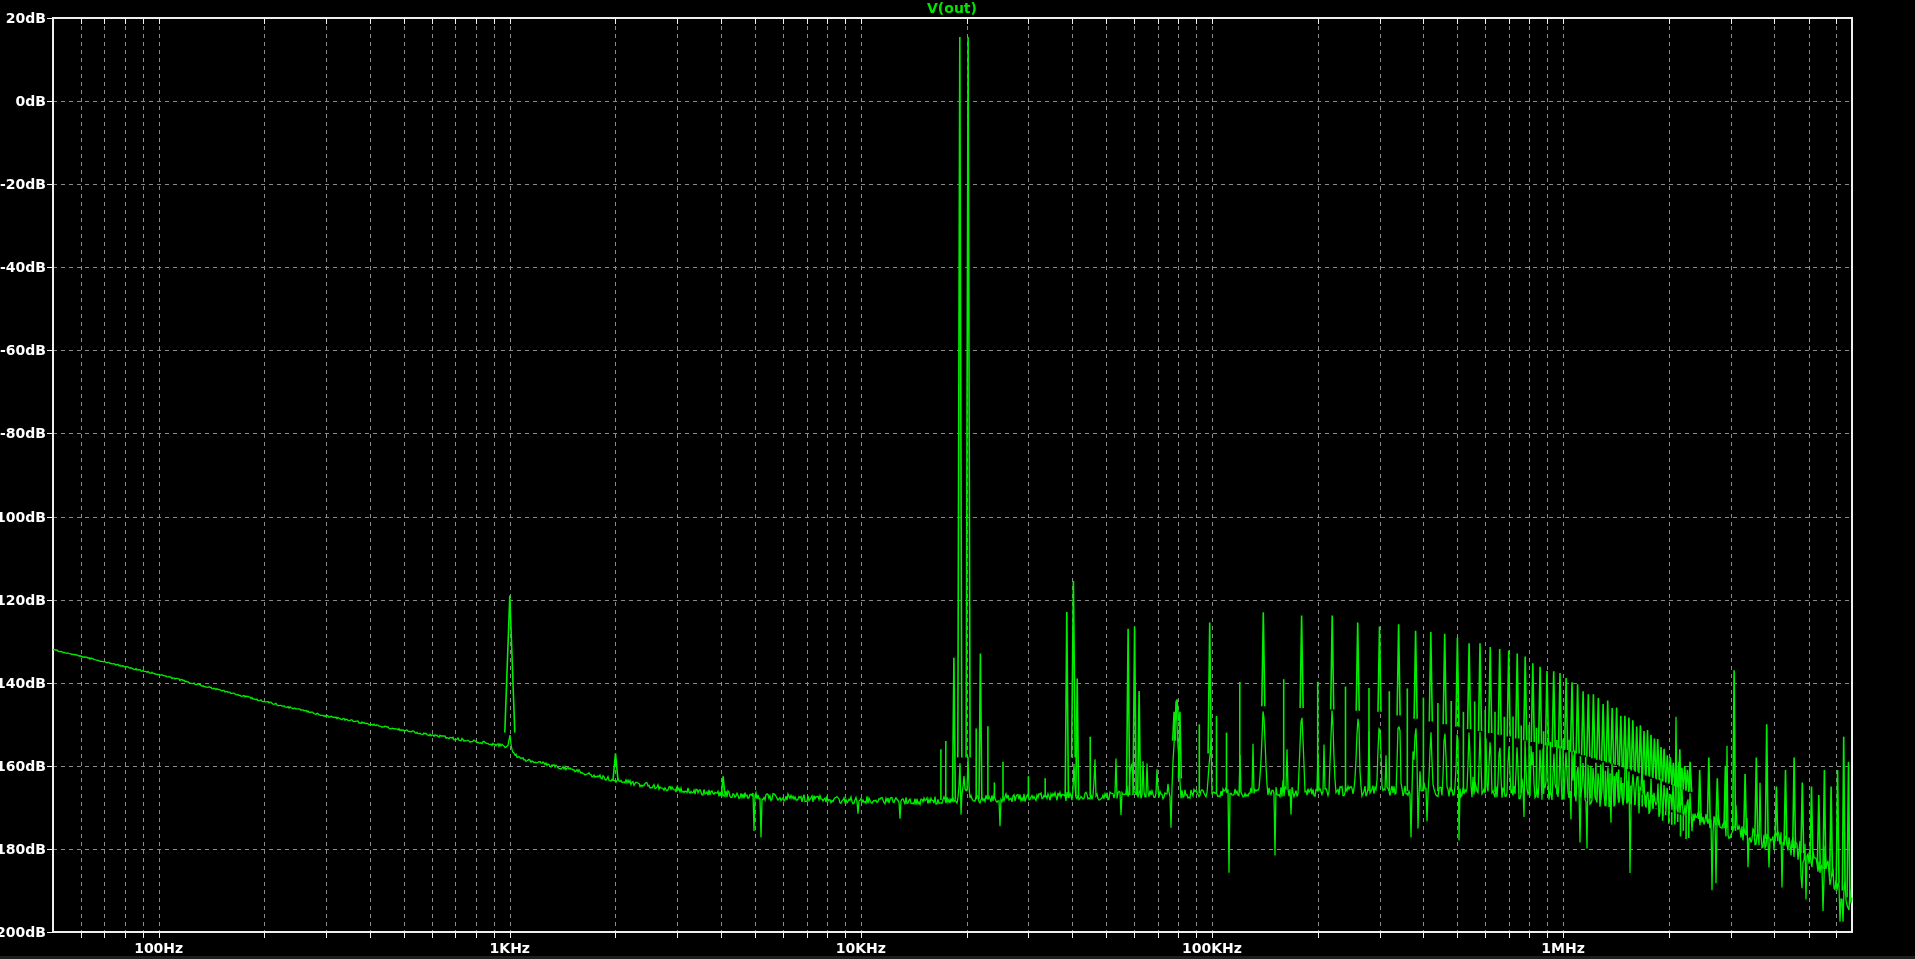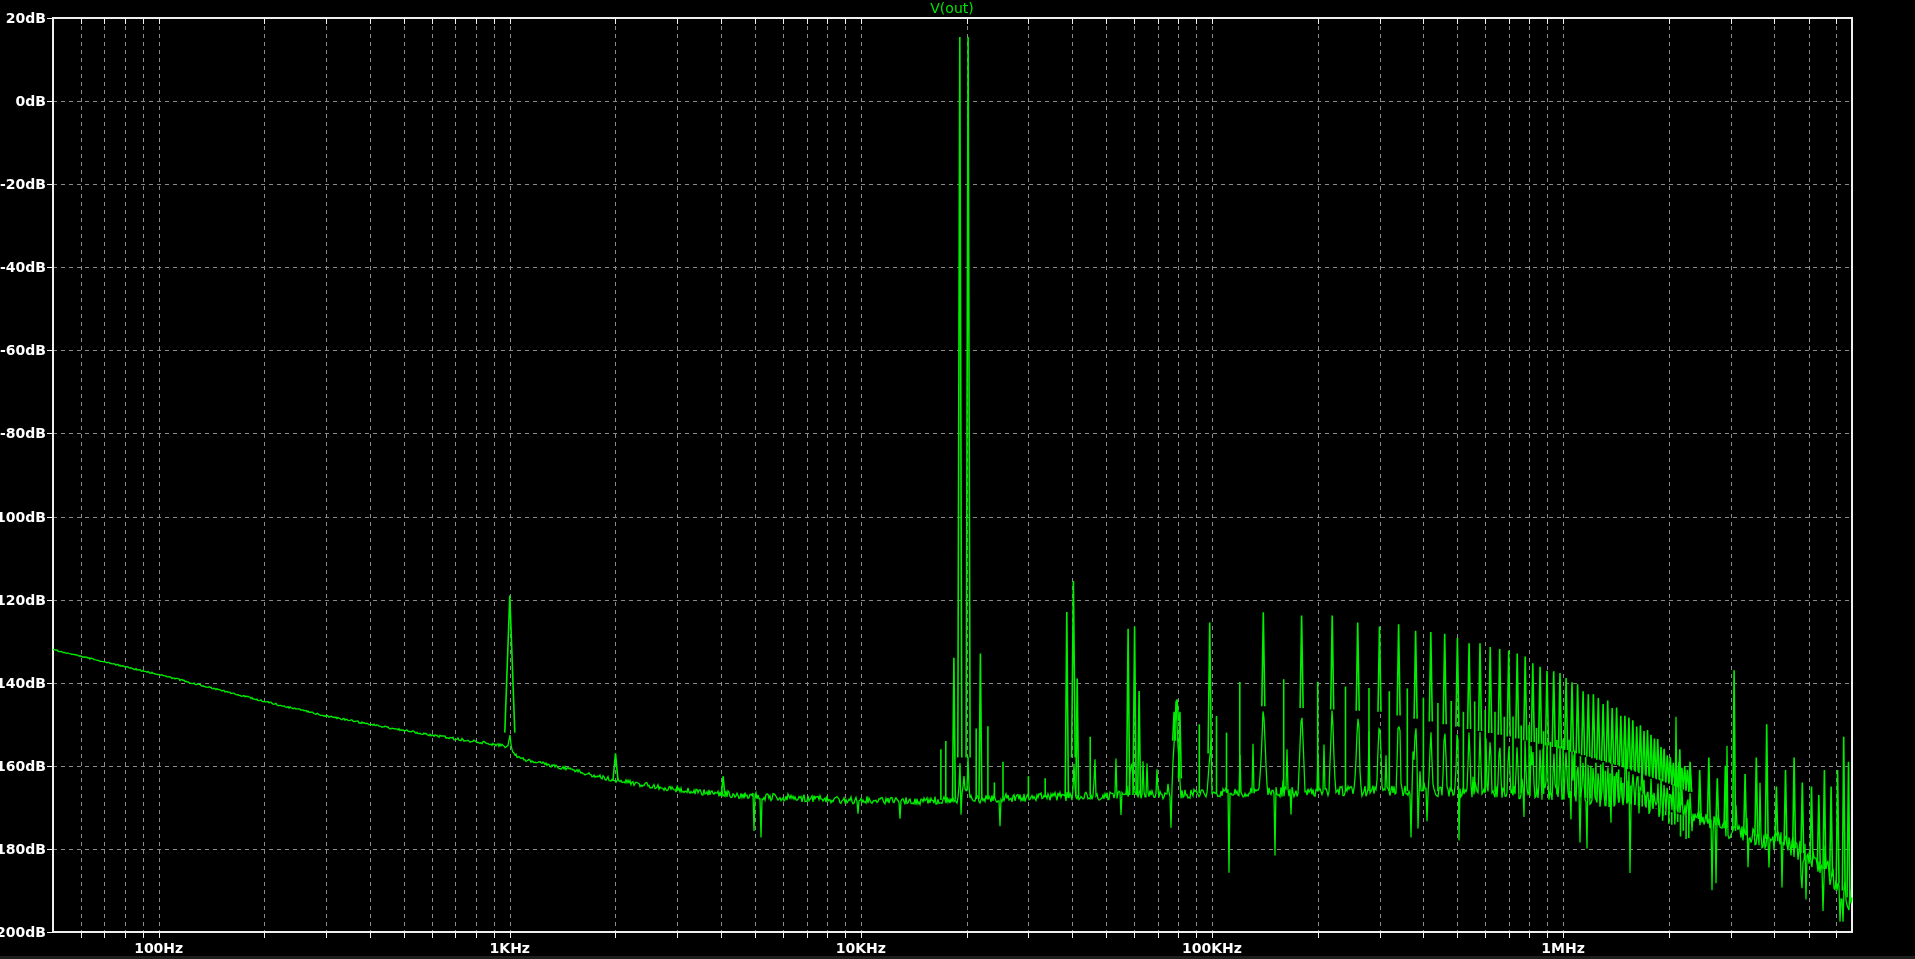--- a/index.html
+++ b/index.html
@@ -1,20 +1,20 @@
 <!DOCTYPE html>
 <html><head>
 <meta charset="utf-8">
 <style>
   html,body{margin:0;padding:0;background:#000;}
   .window{position:relative;width:1915px;height:959px;background:#000;overflow:hidden;
           font-family:"DejaVu Sans","Liberation Sans",sans-serif;}
   #plot{position:absolute;left:0;top:0;}
   .plot-title{position:absolute;left:952px;top:0px;transform:translateX(-50%);
-              font-size:14px;font-weight:normal;letter-spacing:0px;z-index:2;cursor:pointer;}
+              font-size:14px;font-weight:bold;letter-spacing:0px;z-index:2;cursor:pointer;}
   .bottom-strip{position:absolute;left:0;bottom:0;width:100%;height:3px;background:#1e1e1e;}
   svg text{font-family:"DejaVu Sans","Liberation Sans",sans-serif;font-weight:bold;font-size:14px;}
 </style>
 </head>
 <body>
 
 <div class="window">
   <div class="plot-title" style="color: rgb(0, 228, 0);">V(out)</div>
   <svg id="plot" width="1915" height="959" xmlns="http://www.w3.org/2000/svg">
       <g shape-rendering="crispEdges">

